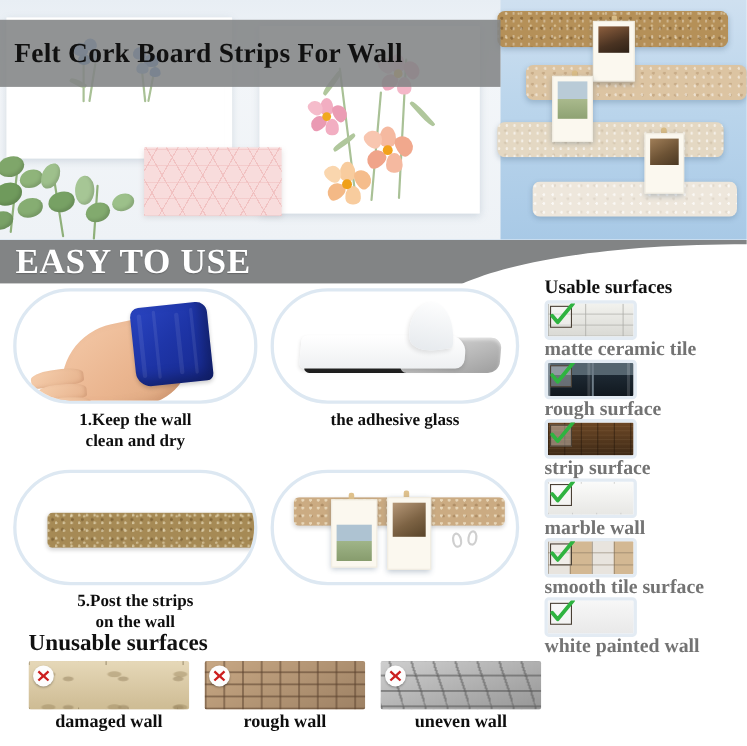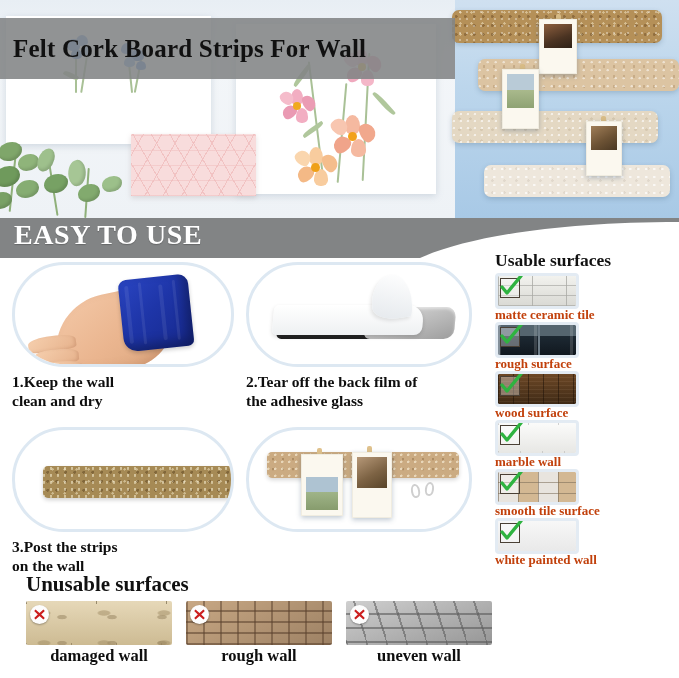--- a/index.html
+++ b/index.html
@@ -91,38 +91,38 @@
   .title-text {
     font-size:25px; font-weight:bold; color:#111; padding-left:13px;
     letter-spacing:.2px; white-space:nowrap;
   }
 
   
   .banner { position:absolute; left:0; top:218px; width:679px; height:40px; overflow:hidden; }
   .banner-shape { position:absolute; inset:0; }
   .banner-text {
     position:absolute; left:14px; top:1px;
-    font-size:28px; font-weight:bold; color:#ffffff;
+    font-size:32px; font-weight:bold; color:#ffffff;
     letter-spacing:.6px; text-shadow:0 1px 1px rgba(0,0,0,.22);
   }
 
   
   .steps { position:absolute; left:0; top:262px; width:480px; }
   .step { position:absolute; }
   .step.p1 { left:12px; top:0; width:222px; }
   .step.p2 { left:246px; top:0; width:226px; }
   .step.p3 { left:12px; top:165px; width:222px; }
   .step.p4 { left:246px; top:165px; width:226px; }
 
   .card {
     position:relative; height:105px; border:3px solid #dde8f2; border-radius:52px;
     background:#fff; overflow:hidden;
   }
   .step-label {
-    margin-top:6px; font-size:15.5px; font-weight:bold;
+    margin-top:6px; text-align:center; font-size:15.5px; font-weight:bold;
     color:#0e0e0e; line-height:1.22;
   }
 
   
   .hand { position:absolute; left:38px; top:28px; width:122px; height:78px;
     background:linear-gradient(150deg,#f4c9a8 0%, #eab58f 55%, #dca77f 100%);
     border-radius:46% 16% 40% 60% / 70% 40% 60% 30%;
     transform:rotate(-12deg); box-shadow: inset -4px -4px 8px rgba(180,120,85,.35);
   }
   .finger { position:absolute; background:linear-gradient(140deg,#f6cfae,#e6b28c);
@@ -210,21 +210,21 @@
     background:#fdfdfd; box-shadow:0 1px 2px rgba(0,0,0,.3);
     display:flex; align-items:center; justify-content:center;
   }
 
   
   .usable { position:absolute; left:495px; top:250px; width:180px; }
   .usable-title { font-size:17.5px; font-weight:bold; color:#111; margin-bottom:5px; white-space:nowrap; }
   .good-item { margin-bottom:2px; }
   .good-thumb { position:relative; width:78px; height:30px; border-radius:1px; overflow:hidden;
     outline:3px solid #e3ebf3; outline-offset:0; margin-left:3px; }
-  .good-label { font-size:13px; font-weight:bold; color:#c2410c; margin-top:1px; white-space:nowrap; }
+  .good-label { font-size:18px; font-weight:bold; color:#737373; margin-top:1px; white-space:nowrap; }
   .check-badge { position:absolute; left:2px; top:2px; width:20px; height:20px; }
   .check-box { position:absolute; inset:0; border:1.6px solid #4a4035; background:rgba(255,255,255,.35); }
 
   .tex-ceramic {
     background:#e6e6e2;
     background-image:
       linear-gradient(90deg, rgba(170,170,165,.8) 0 1px, transparent 1px),
       repeating-linear-gradient(0deg, rgba(170,170,165,.7) 0 1px, transparent 1px 10px),
       linear-gradient(180deg,#f2f2ee,#d9d9d4);
     background-size: 34px 100%, 100% 10px, 100% 100%;
@@ -415,31 +415,30 @@
     </div>
 
     <div class="step p2">
       <div class="card">
         <div class="adh-base"></div>
         <div class="adh-felt"></div>
         <div class="adh-white"></div>
         <div class="adh-peel"></div>
       </div>
       <div class="step-label">
-        <div>2.Tear off the back film of</div>
         <div>the adhesive glass</div>
       </div>
     </div>
 
     <div class="step p3">
       <div class="card">
         <div class="cork3"></div>
       </div>
       <div class="step-label">
-        <div>3.Post the strips</div>
+        <div>5.Post the strips</div>
         <div>on the wall</div>
       </div>
     </div>
 
     <div class="step p4">
       <div class="card">
         <div class="cork4"></div>
         <div class="pin" style="left:68px;top:18px;"></div>
         <div class="photo" style="left:52px;top:24px;width:42px;height:62px;">
           <div class="photo-img" style="height:55%;top:auto;bottom:5px;background:linear-gradient(180deg,#aec3d2 0 46%, #9fb488 46%, #879c6d 100%);"></div>
@@ -522,21 +521,21 @@
 
     <div class="good-item">
       <div class="good-thumb tex-wood">
         <div class="check-badge">
           <div class="check-box"></div>
           <svg width="26" height="26" viewBox="0 0 26 26" style="position:absolute;left:-1px;top:-4px;">
             <path d="M3,13 L8,19 L22,2" stroke="#2fb340" stroke-width="3.4" fill="none" stroke-linecap="round" stroke-linejoin="round"></path>
           </svg>
         </div>
       </div>
-      <div class="good-label">wood surface</div>
+      <div class="good-label">strip surface</div>
     </div>
 
     <div class="good-item">
       <div class="good-thumb tex-marble">
         <div class="check-badge">
           <div class="check-box"></div>
           <svg width="26" height="26" viewBox="0 0 26 26" style="position:absolute;left:-1px;top:-4px;">
             <path d="M3,13 L8,19 L22,2" stroke="#2fb340" stroke-width="3.4" fill="none" stroke-linecap="round" stroke-linejoin="round"></path>
           </svg>
         </div>

